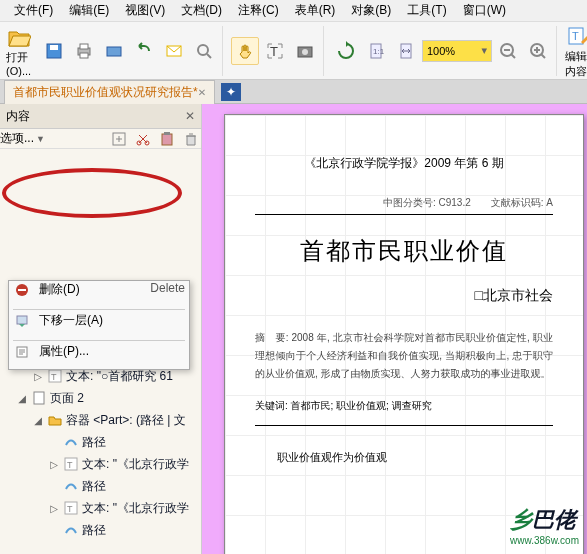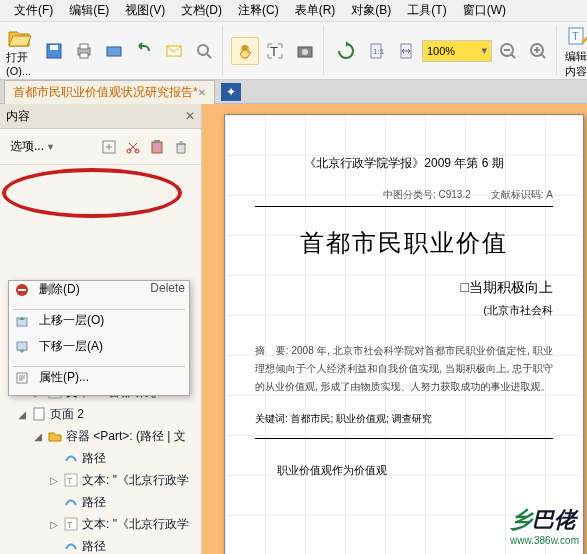--- a/index.html
+++ b/index.html
@@ -17,36 +17,36 @@
 
 .tabstrip { display: flex; background: #d8d8d8; height: 24px; align-items: center; border-bottom: 1px solid #bbb; }
 .tab { background: #f5f0e6; border: 1px solid #bbb; border-bottom: none; padding: 3px 8px; font-size: 12px; color: #c66600; display: flex; align-items: center; margin-left: 4px; }
 .tab .close { color: #888; cursor: pointer; font-size: 10px; }
 .startbtn { width: 20px; height: 18px; background: #2a5aa0; margin-left: 6px; display: flex; align-items: center; justify-content: center; color: #fff; font-size: 12px; }
 
 .main { display: flex; height: calc(554px - 22px - 58px - 24px); }
 .sidebar { width: 202px; background: #f8f5ee; border-right: 1px solid #ccc; display: flex; flex-direction: column; position: relative; }
 .side-hdr { background: #e8e3d8; height: 16px; display: flex; align-items: center; justify-content: space-between; padding: 12px 6px; font-size: 12px; border-bottom: 1px solid #ccc; }
 .side-hdr .x { cursor: pointer; color: #666; }
-.side-tools { display: flex; align-items: center; height: 36px; padding: 0 10px; gap: 4px; border-bottom: 1px solid #ddd; font-size: 12px; }
+.side-tools { display: flex; align-items: center; height: 20px; padding: 0 0; gap: 4px; border-bottom: 1px solid #ddd; font-size: 12px; }
 .side-tools .opt { display: flex; align-items: center; gap: 2px; cursor: pointer; }
 .side-tools .tool-ic { width: 20px; height: 20px; display: flex; align-items: center; justify-content: center; cursor: pointer; }
 
 .tree { flex: 1; overflow: auto; font-size: 12px; }
 .tree-row { display: flex; align-items: center; height: 22px; padding-left: 4px; white-space: nowrap; cursor: pointer; }
 .tree-row .tw { width: 12px; color: #666; font-size: 10px; text-align: center; }
 .tree-row .ic { width: 16px; height: 16px; margin: 0 3px; display: flex; align-items: center; justify-content: center; }
 .tree-row .lbl { color: #0f172a; }
 .ind-1 { padding-left: 16px; } .ind-2 { padding-left: 32px; } .ind-3 { padding-left: 48px; }
 
-.doc { flex: 1; background: #fdba74; position: relative; overflow: hidden; }
+.doc { flex: 1; background: #f0abfc; position: relative; overflow: hidden; }
 .page { position: absolute; left: 22px; top: 10px; width: 360px; height: 520px; background: #fff; background-image: linear-gradient(#eee 1px, transparent 1px), linear-gradient(90deg, #eee 1px, transparent 1px); background-size: 40px 40px; padding: 40px 30px 20px 30px; font-size: 11px; border: 1px solid #888; box-shadow: 2px 2px 6px rgba(0,0,0,.3); }
 .page h1 { font-size: 24px; font-weight: normal; text-align: center; margin: 20px 0; letter-spacing: 2px; }
 .page .journal { text-align: center; font-size: 12px; }
-.page .class { text-align: right; font-size: 10px; color: #555; margin-top: 16px; border-bottom: 1px solid #000; padding-bottom: 4px; }
+.page .class { text-align: right; font-size: 10px; color: #555; margin-top: 24px; border-bottom: 1px solid #000; padding-bottom: 4px; }
 .page .affil { text-align: right; font-size: 14px; margin-top: 20px; }
 .page .affil2 { text-align: right; font-size: 11px; margin-top: 6px; }
 .page .abstract { font-size: 10px; color: #444; line-height: 1.8; margin-top: 24px; text-align: justify; }
 .page .kw { font-size: 10px; margin-top: 16px; }
 .page .body { font-size: 11px; margin-top: 24px; text-indent: 2em; }
 
 .ctx-menu { position: absolute; left: 8px; top: 176px; width: 182px; background: #f8f8f8; border: 1px solid #aaa; box-shadow: 2px 2px 6px rgba(0,0,0,.25); z-index: 100; font-size: 12px; }
 .ctx-item { height: 26px; display: flex; align-items: flex-start; padding: 0 4px; cursor: pointer; }
 .ctx-item .ic { width: 18px; height: 18px; margin-right: 8px; display: flex; align-items: center; justify-content: center; }
 .ctx-item .lbl { flex: 1; }
@@ -252,29 +252,20 @@
               <rect x="3" y="6" width="8" height="2" fill="#fff"></rect>
             </svg>
           </span>
         <span class="lbl">删除(D)</span>
         <span class="acc">Delete</span>
       </div>
       <div class="ctx-sep"></div>
       <div class="ctx-item">
         <span class="ic">
             <svg width="14" height="14">
-              <rect x="2" y="4" width="10" height="8" fill="#cde" stroke="#88a"></rect>
-              <path d="M7 3l3 3H4z" fill="#5a8"></path>
-            </svg>
-          </span>
-        <span class="lbl">上移一层(O)</span>
-      </div>
-      <div class="ctx-item">
-        <span class="ic">
-            <svg width="14" height="14">
               <rect x="2" y="2" width="10" height="8" fill="#cde" stroke="#88a"></rect>
               <path d="M7 13l3-3H4z" fill="#5a8"></path>
             </svg>
           </span>
         <span class="lbl">下移一层(A)</span>
       </div>
       <div class="ctx-sep"></div>
       <div class="ctx-item">
         <span class="ic">
             <svg width="14" height="14">
@@ -390,22 +381,21 @@
           <span class="lbl">路径</span>
         </div>
     </div>
   </div>
 
   <div class="doc">
     <div class="page">
       <div class="journal">《北京行政学院学报》2009 年第 6 期</div>
       <div class="class"><span>中图分类号: C913.2</span>　　<span>文献标识码: A</span></div>
       <h1>首都市民职业价值</h1>
-      <div class="affil">□当期积极向上</div>
-      <div class="affil2">(北京市社会科</div>
+      <div class="affil">□北京市社会</div>
       <div class="abstract">摘　要: 2008 年, 北京市社会科学院对首都市民职业价值定性, 职业理想倾向于个人经济利益和自我价值实现, 当期积极向上, 忠于职守的从业价值观, 形成了由物质实现、人努力获取成功的事业进取观。</div>
       <div class="kw">关键词: 首都市民; 职业价值观; 调查研究</div>
       <hr style="margin-top:12px;border:none;border-top:1px solid #000">
       <div class="body">职业价值观作为价值观</div>
     </div>
   </div>
 </div>
 
 <div class="red-oval"></div>
 

